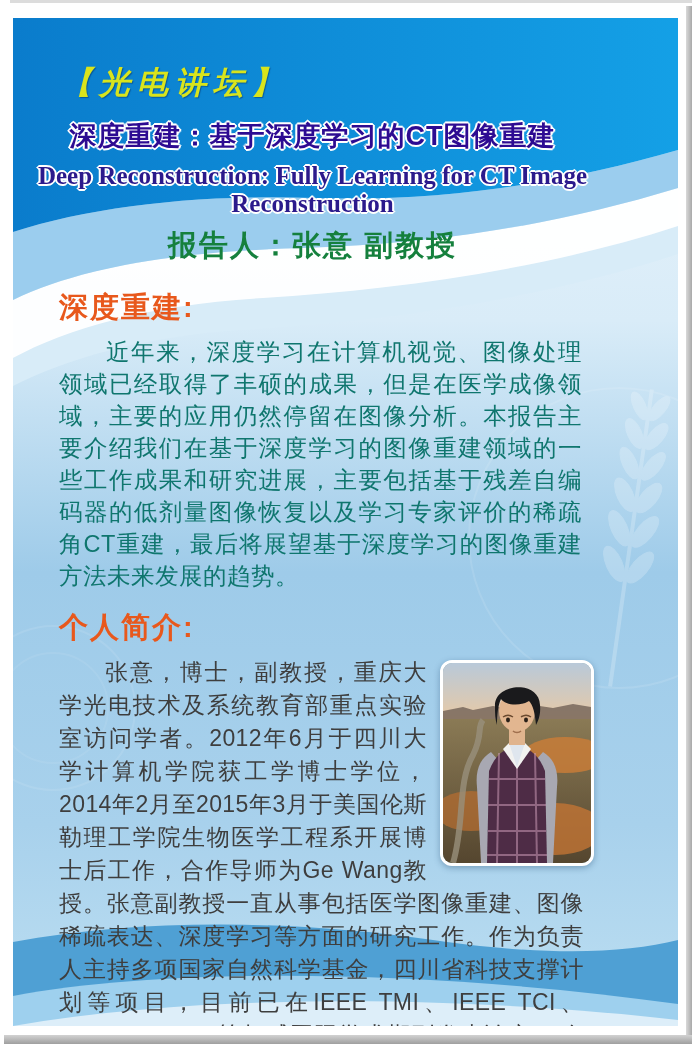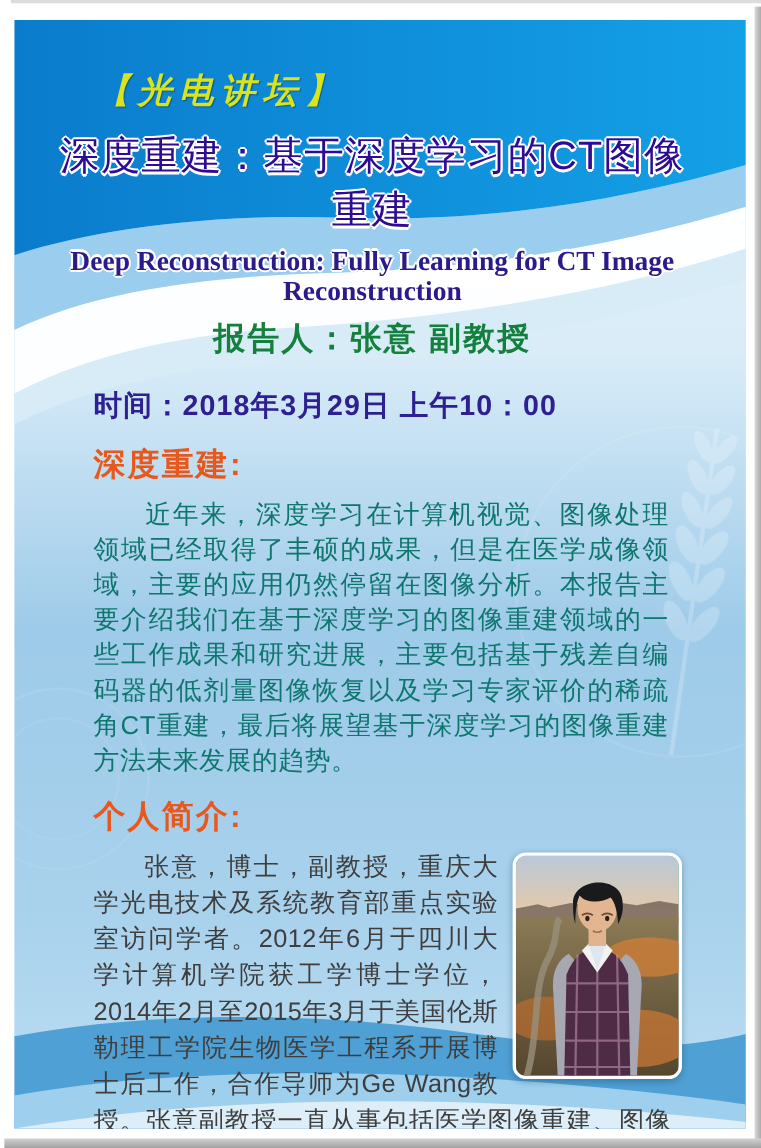--- a/index.html
+++ b/index.html
@@ -9,33 +9,33 @@
     box-sizing:border-box;
   }
   .edge-right{position:absolute;top:6px;right:0;width:6px;height:1038px;background:linear-gradient(90deg,#d9d9d9,#a9a9a9);}
   .edge-bottom{position:absolute;left:4px;bottom:0;height:9px;width:688px;background:linear-gradient(180deg,#d2d2d2,#9f9f9f);}
   .edge-top{position:absolute;top:0;left:10px;width:682px;height:3px;background:#dcdcdc;}
   .poster{
     position:absolute;left:13px;top:18px;width:665px;height:1008px;overflow:hidden;
     background:#cde6f6;
   }
   .bg{position:absolute;left:0;top:0;width:665px;height:1008px;}
-  .content{position:absolute;left:0;top:0;width:599px;height:1008px;padding-left:26px;}
+  .content{position:absolute;left:0;top:0;width:599px;height:1008px;}
 
   .badge{
     margin:44px 0 0 48px;font-size:31px;font-weight:bold;font-style:italic;
     letter-spacing:7px;color:#d9e41c;font-family:"DejaVu Serif","Liberation Serif",serif;
     text-shadow:1px 1px 1px rgba(0,40,90,.45);
   }
   .halo{
     text-shadow:
       -2px 0 #ffffff,2px 0 #ffffff,0 -2px #ffffff,0 2px #ffffff,
       -1px -1px #ffffff,1px -1px #ffffff,-1px 1px #ffffff,1px 1px #ffffff;
   }
-  .cn-title{margin-top:14px;text-align:center;font-size:36px;font-weight:normal;color:#2d0b92;letter-spacing:1px;}
+  .cn-title{margin-top:14px;text-align:center;font-size:27px;font-weight:bold;color:#2d0b92;letter-spacing:1px;}
   .en-title{
     margin-top:8px;text-align:center;font-size:25px;font-weight:bold;color:#2b1a8c;
     font-family:"Liberation Serif","DejaVu Serif",serif;
   }
   .presenter{margin-top:8px;text-align:center;font-size:29px;font-weight:bold;color:#15803d;letter-spacing:2px;}
   .info{margin:22px 24px 0 46px;color:#2e2090;font-weight:bold;font-size:26px;}
   .info div{line-height:37px;letter-spacing:1px;}
   .sec-heading{margin:16px 0 0 46px;color:#e8581c;font-weight:bold;font-size:29px;letter-spacing:2px;}
   .abstract{
     margin:8px 30px 0 46px;text-align:justify;text-indent:2em;
@@ -117,21 +117,20 @@
       <path d="M0 1008 C210 972 470 980 665 1002 L665 1008 Z" fill="#ddeef9"></path>
     </svg>
 
     <div class="content">
       <div class="badge">【光电讲坛】</div>
       <div class="cn-title halo">深度重建：基于深度学习的CT图像重建</div>
       <div class="en-title halo">Deep Reconstruction: Fully Learning for CT Image Reconstruction</div>
       <div class="presenter">报告人：张意 副教授</div>
 
       <div class="info">
-        <div>时间：2018年3月29日 上午10：00</div>
       </div>
 
       <div class="sec-heading">深度重建:</div>
       <div class="abstract">近年来，深度学习在计算机视觉、图像处理领域已经取得了丰硕的成果，但是在医学成像领域，主要的应用仍然停留在图像分析。本报告主要介绍我们在基于深度学习的图像重建领域的一些工作成果和研究进展，主要包括基于残差自编码器的低剂量图像恢复以及学习专家评价的稀疏角CT重建，最后将展望基于深度学习的图像重建方法未来发展的趋势。</div>
 
       <div class="sec-heading">个人简介:</div>
 
       <div class="bio-wrap">
         <div class="photo">
           <svg width="148" height="200" viewBox="0 0 148 200">

